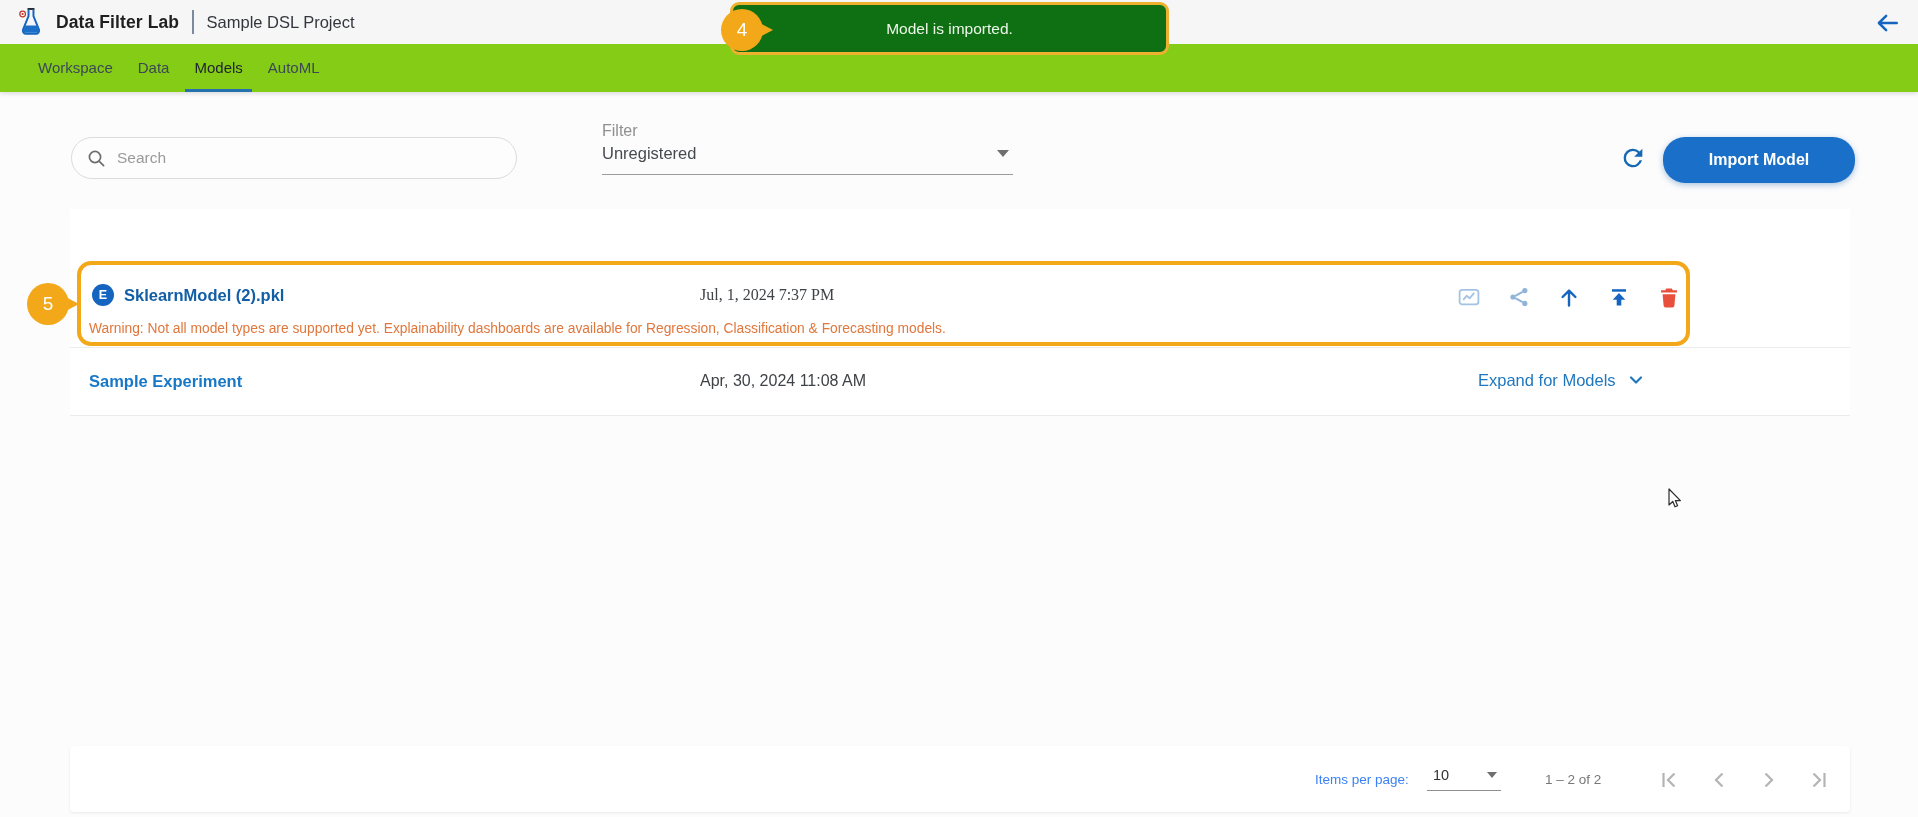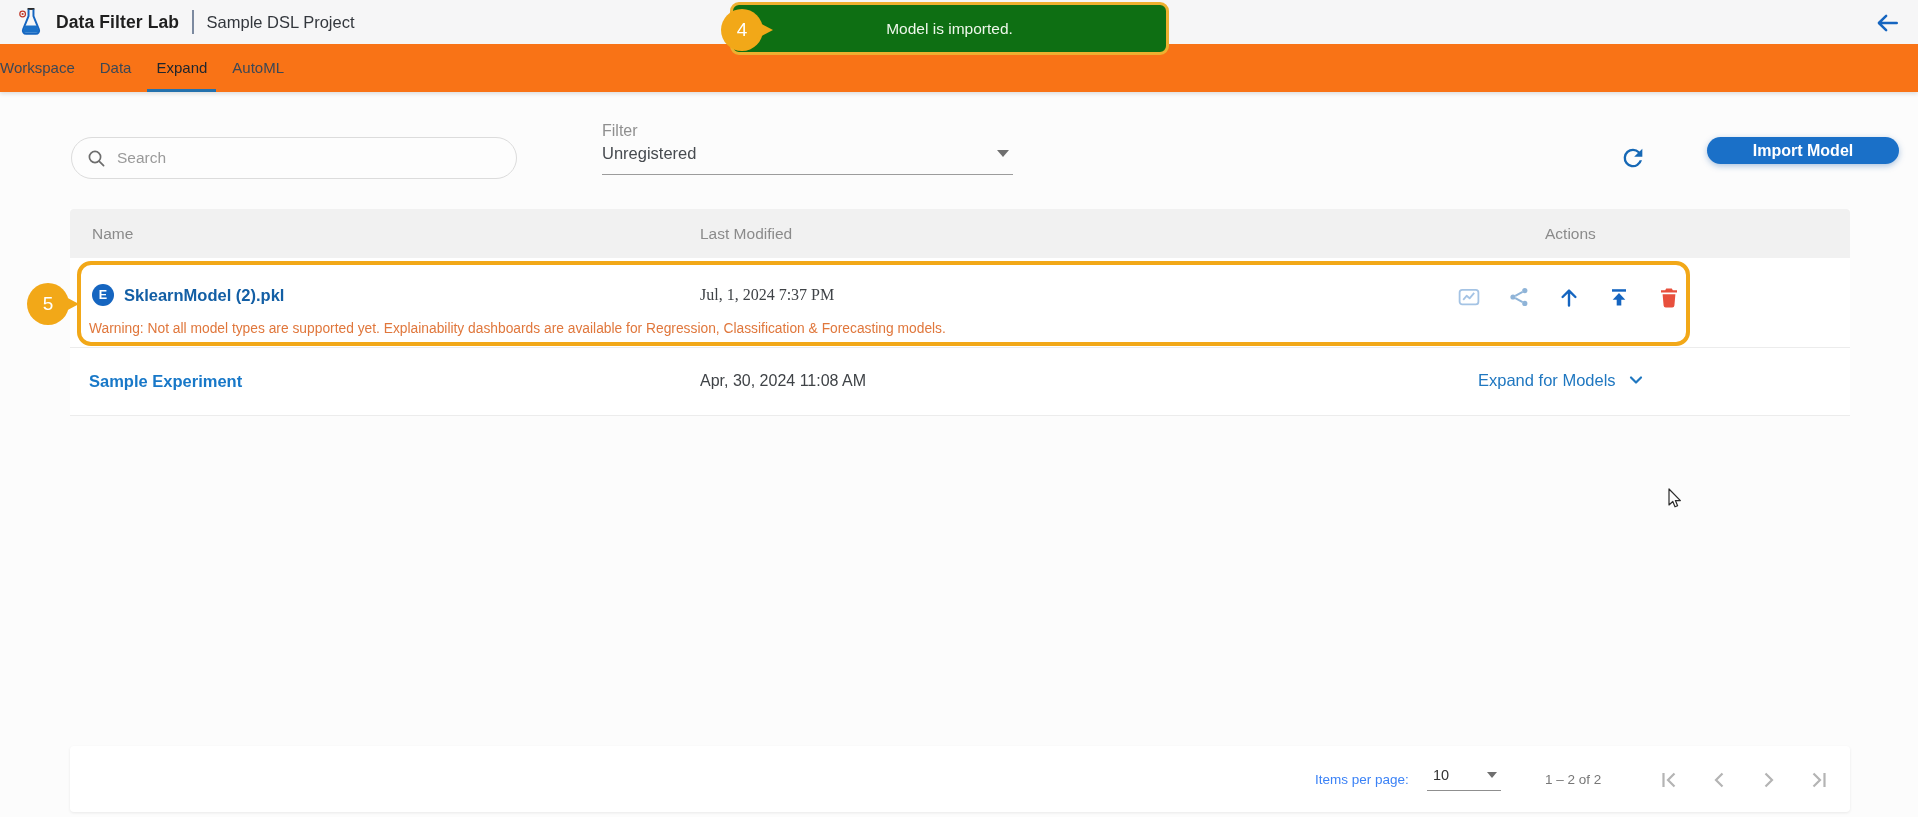--- a/index.html
+++ b/index.html
@@ -16,22 +16,22 @@
   .topbar{position:absolute;left:0;top:0;width:1918px;height:44px;background:#f6f6f7;
     display:flex;align-items:center;padding-left:16px;z-index:2;}
   .logo{display:flex;align-items:center;margin-right:10px;}
   .app-title{font-size:17.5px;font-weight:700;color:#1f1f1f;letter-spacing:.1px;}
   .title-divider{width:1.5px;height:24px;background:#7c8aa0;margin:0 13px;}
   .project-name{font-size:16.5px;color:#33373d;}
   .back-btn{position:absolute;right:14px;top:6px;width:34px;height:34px;background:none;border:none;
     display:flex;align-items:center;justify-content:center;cursor:pointer;}
 
   
-  .navbar{position:absolute;left:0;top:44px;width:1918px;height:48px;background:#f97316;
-    box-shadow:0 2px 4px rgba(0,0,0,.12);display:flex;align-items:center;z-index:1;}
+  .navbar{position:absolute;left:0;top:44px;width:1918px;height:48px;background:#84cc16;
+    box-shadow:0 2px 4px rgba(0,0,0,.12);display:flex;align-items:center;padding-left:38px;z-index:1;}
   .tab{position:relative;height:48px;line-height:48px;margin-right:25px;font-size:15px;color:#3c4856;cursor:pointer;}
   .tab.active{color:#20262e;}
   .tab.active::after{content:"";position:absolute;left:-9px;right:-9px;bottom:0;height:3px;background:var(--nav-underline);}
 
   
   .toast{position:absolute;left:730px;top:2px;width:439px;height:53px;background:var(--toast-green);
     border:3px solid var(--toast-border);border-radius:9px;color:#eef7ea;display:flex;align-items:center;
     justify-content:center;font-size:15.5px;z-index:5;}
   .step-marker{position:absolute;width:42px;height:42px;border-radius:50%;background:var(--annotation-orange);
     color:#fff;display:flex;align-items:center;justify-content:center;font-size:19px;z-index:6;}
@@ -45,23 +45,23 @@
     border-radius:21px;background:#fdfdfd;display:flex;align-items:center;padding:0 15px;}
   .search input{border:none;outline:none;background:transparent;font-size:15.5px;margin-left:11px;flex:1;color:#333;}
   .search input::placeholder{color:#9a9a9a;}
   .filter{position:absolute;left:602px;top:122px;width:411px;cursor:pointer;}
   .filter-label{font-size:16px;color:#8f8f8f;}
   .filter-value-row{display:flex;align-items:center;justify-content:space-between;padding:4px 4px 11px 0;
     border-bottom:1px solid #9c9c9c;}
   .filter-value{font-size:16.5px;color:#474b50;}
   .caret{width:0;height:0;border-left:6px solid transparent;border-right:6px solid transparent;border-top:7px solid #6f6f6f;}
   .refresh-btn{position:absolute;left:1616px;top:142px;width:34px;height:34px;background:none;border:none;cursor:pointer;}
-  .import-btn{position:absolute;left:1663px;top:137px;width:192px;height:27px;border:none;border-radius:22px;
+  .import-btn{position:absolute;left:1663px;top:137px;width:192px;height:46px;border:none;border-radius:22px;
     background:var(--accent-blue);color:#fff;font-size:16px;font-weight:700;cursor:pointer;
-    box-shadow:0 2px 6px rgba(20,90,170,.35);margin-left:44px;}
+    box-shadow:0 2px 6px rgba(20,90,170,.35);}
 
   
   .table-card{position:absolute;left:70px;top:209px;width:1780px;height:207px;background:#fff;}
   .thead{position:absolute;top:0;left:0;right:0;height:49px;background:#f1f1f1;border-radius:4px 4px 0 0;}
   .th{position:absolute;top:0;line-height:49px;font-size:15.5px;color:#8b8b8b;}
   .th-name{left:22px;} .th-modified{left:630px;} .th-actions{left:1475px;}
   .trow{position:absolute;left:0;right:0;border-bottom:1px solid #ececec;background:#fff;}
   .row1{top:49px;height:90px;}
   .row2{top:139px;height:68px;}
   .model-line{position:absolute;left:22px;top:26px;display:flex;align-items:center;gap:10px;}
@@ -111,21 +111,21 @@
   <button class="back-btn">
     <svg width="28" height="26" viewBox="0 0 24 24">
       <path d="M21 12H4.6M11.2 5.4L4.5 12l6.7 6.6" fill="none" stroke="#1565c0" stroke-width="2.3" stroke-linecap="round" stroke-linejoin="round"></path>
     </svg>
   </button>
 </header>
 
 <nav class="navbar">
   <span class="tab">Workspace</span>
   <span class="tab">Data</span>
-  <span class="tab active">Expand</span>
+  <span class="tab active">Models</span>
   <span class="tab">AutoML</span>
 </nav>
 
 <div class="toast">Model is imported.</div>
 <div class="step-marker marker-4">4</div>
 <div class="step-marker marker-5">5</div>
 <div class="annotation-box"></div>
 
 <div class="search">
   <span style="display:flex;">
@@ -147,25 +147,20 @@
 
 <button class="refresh-btn">
   <svg width="28" height="28" viewBox="0 0 24 24">
     <path d="M17.65 6.35A7.96 7.96 0 0 0 12 4a8 8 0 1 0 7.73 10h-2.08A6 6 0 1 1 12 6c1.66 0 3.14.69 4.22 1.78L13 11h7V4l-2.35 2.35z" fill="#1668b5"></path>
   </svg>
 </button>
 
 <button class="import-btn">Import Model</button>
 
 <section class="table-card">
-  <div class="thead">
-    <span class="th th-name">Name</span>
-    <span class="th th-modified">Last Modified</span>
-    <span class="th th-actions">Actions</span>
-  </div>
 
   <div class="trow row1">
     <div class="model-line">
       <span class="e-badge">E</span>
       <span class="model-name">SklearnModel (2).pkl</span>
     </div>
     <span class="row-date">Jul, 1, 2024 7:37 PM</span>
     <div class="actions">
       <button class="action-icon">
         <svg width="24" height="24" viewBox="0 0 24 24">

